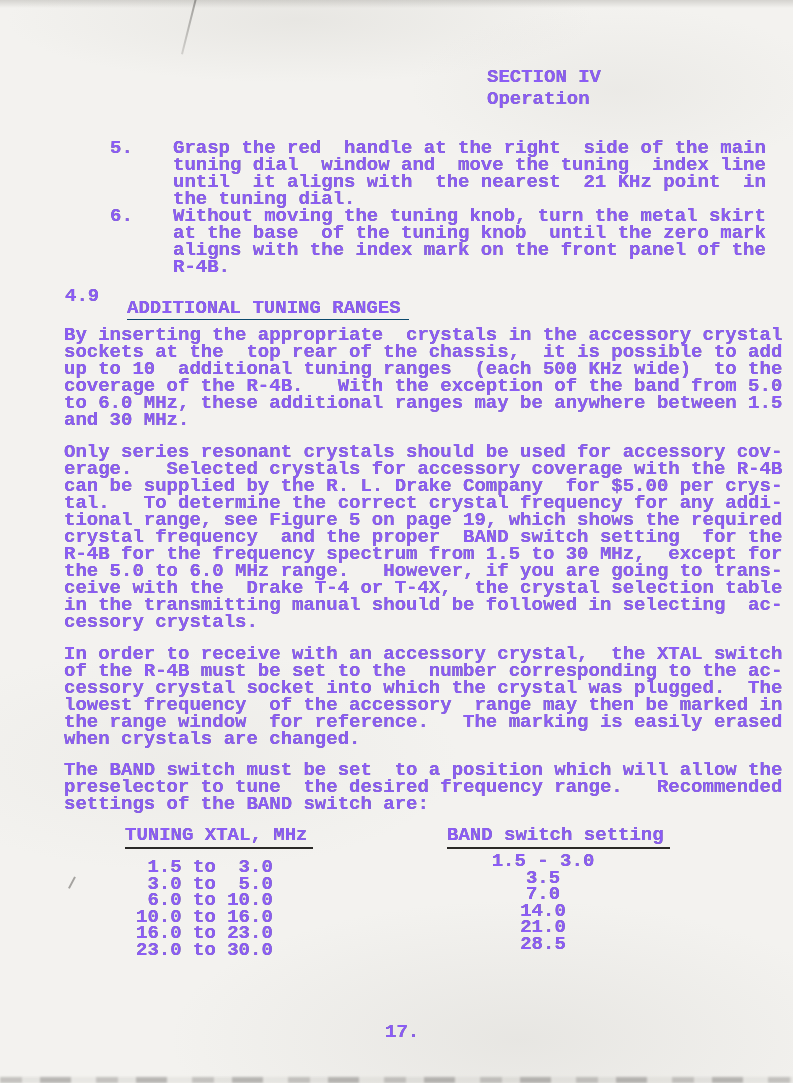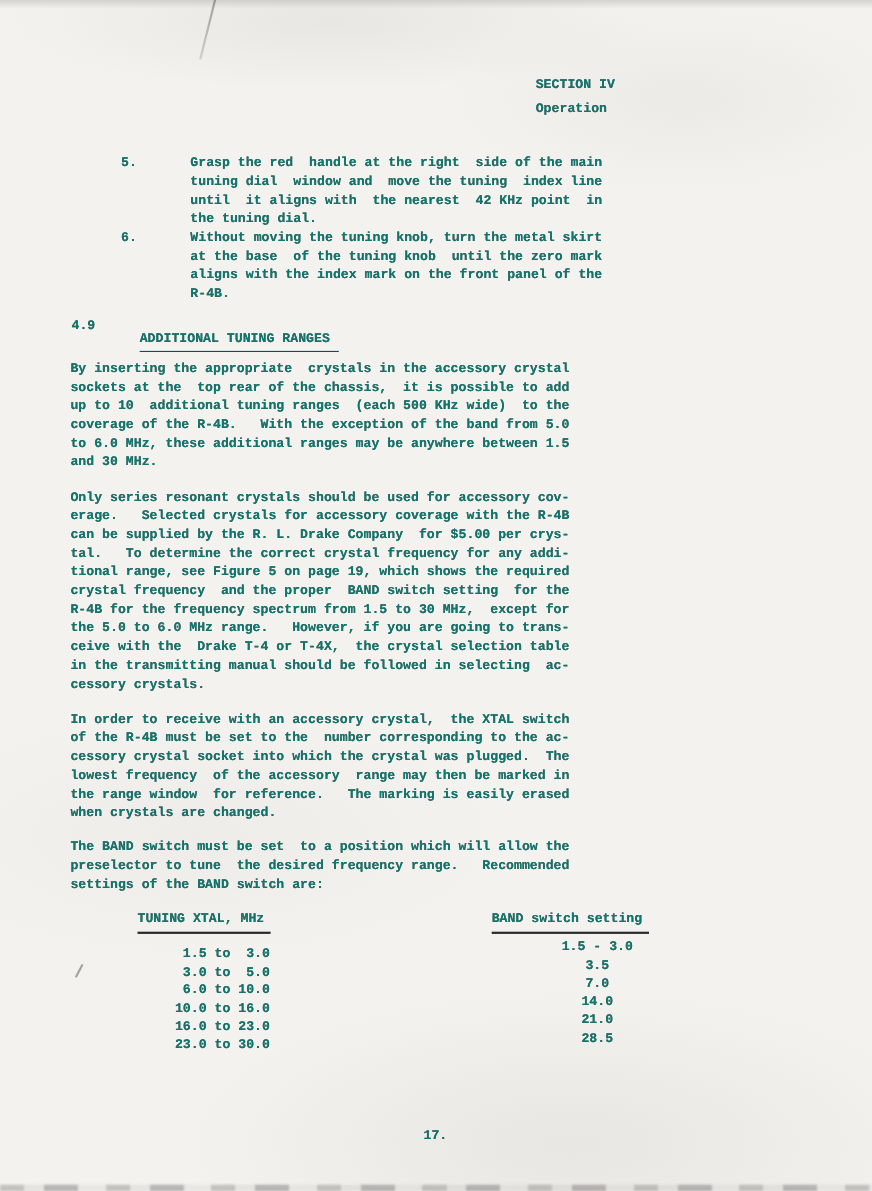--- a/index.html
+++ b/index.html
@@ -7,38 +7,38 @@
     width:793px;height:1083px;position:relative;overflow:hidden;
     background:
       radial-gradient(ellipse 300px 120px at 620px 90px, rgba(200,198,192,.18), transparent 70%),
       radial-gradient(ellipse 400px 160px at 180px 760px, rgba(205,203,197,.15), transparent 70%),
       radial-gradient(ellipse 500px 200px at 520px 1040px, rgba(190,188,182,.22), transparent 70%),
       radial-gradient(ellipse 420px 90px at 300px 20px, rgba(198,196,190,.25), transparent 70%),
       #f3f2ef;
   }
   .mono{
     font-family:"Liberation Mono","DejaVu Sans Mono",monospace;
-    font-size:12px;line-height:17px;font-weight:600;color:#0f766e;
+    font-size:19px;line-height:17px;font-weight:600;color:#8b5cf6;
     text-shadow:0 0 .5px rgba(45,44,42,.75);
   }
   .abs{position:absolute;}
   .pre{white-space:pre;}
   .hdr{left:487px;top:67px;line-height:21.5px;}
   .li-num{left:110px;}
   .li-txt{left:173px;}
   .heading-num{left:65px;top:288px;}
   .heading-title{
     left:127px;top:300px;
     border-bottom:1px solid #0c4a6e;padding:0 8px 2px 0;
   }
   .para{left:64px;}
   .th{border-bottom:2px solid #2a2927;padding:0 6px 3px 0;top:827px;}
   .th1{left:125px;}
   .th2{left:447px;text-align:right;}
-  .tcol1{left:159px;top:859px;line-height:16.6px;text-align:right;}
+  .tcol1{left:136px;top:859px;line-height:16.6px;text-align:right;}
   .tcol2{left:447px;top:853px;width:192px;text-align:center;line-height:16.6px;}
   .pagenum{left:370px;top:1024px;margin-left:15px;}
   .edge-top{
     left:0;top:0;width:793px;height:8px;
     background:linear-gradient(180deg, rgba(175,173,168,.45), rgba(175,173,168,0));
   }
   .edge-bottom{
     left:0;top:1077px;width:793px;height:6px;
     background:
       repeating-linear-gradient(90deg, rgba(110,108,104,.35) 0 22px, rgba(150,148,143,.15) 22px 40px, rgba(95,93,90,.4) 40px 71px, rgba(160,158,152,.12) 71px 96px);
@@ -63,21 +63,21 @@
 <div class="abs speck"></div>
 
 <div class="abs hdr mono">
   <div>SECTION  IV</div>
   <div>Operation</div>
 </div>
 
 <div class="abs mono li-num pre" style="top:140px">5.</div>
 <div class="abs mono li-txt pre" style="top:140px">Grasp the red  handle at the right  side of the main
 tuning dial  window and  move the tuning  index line
-until  it aligns with  the nearest  42 KHz point  in
+until  it aligns with  the nearest  21 KHz point  in
 the tuning dial.</div>
 
 <div class="abs mono li-num pre" style="top:208px">6.</div>
 <div class="abs mono li-txt pre" style="top:208px">Without moving the tuning knob, turn the metal skirt
 at the base  of the tuning knob  until the zero mark
 aligns with the index mark on the front panel of the
 R-4B.</div>
 
 <div class="abs mono heading-num">4.9</div>
 <div class="abs mono heading-title">ADDITIONAL TUNING RANGES</div>

